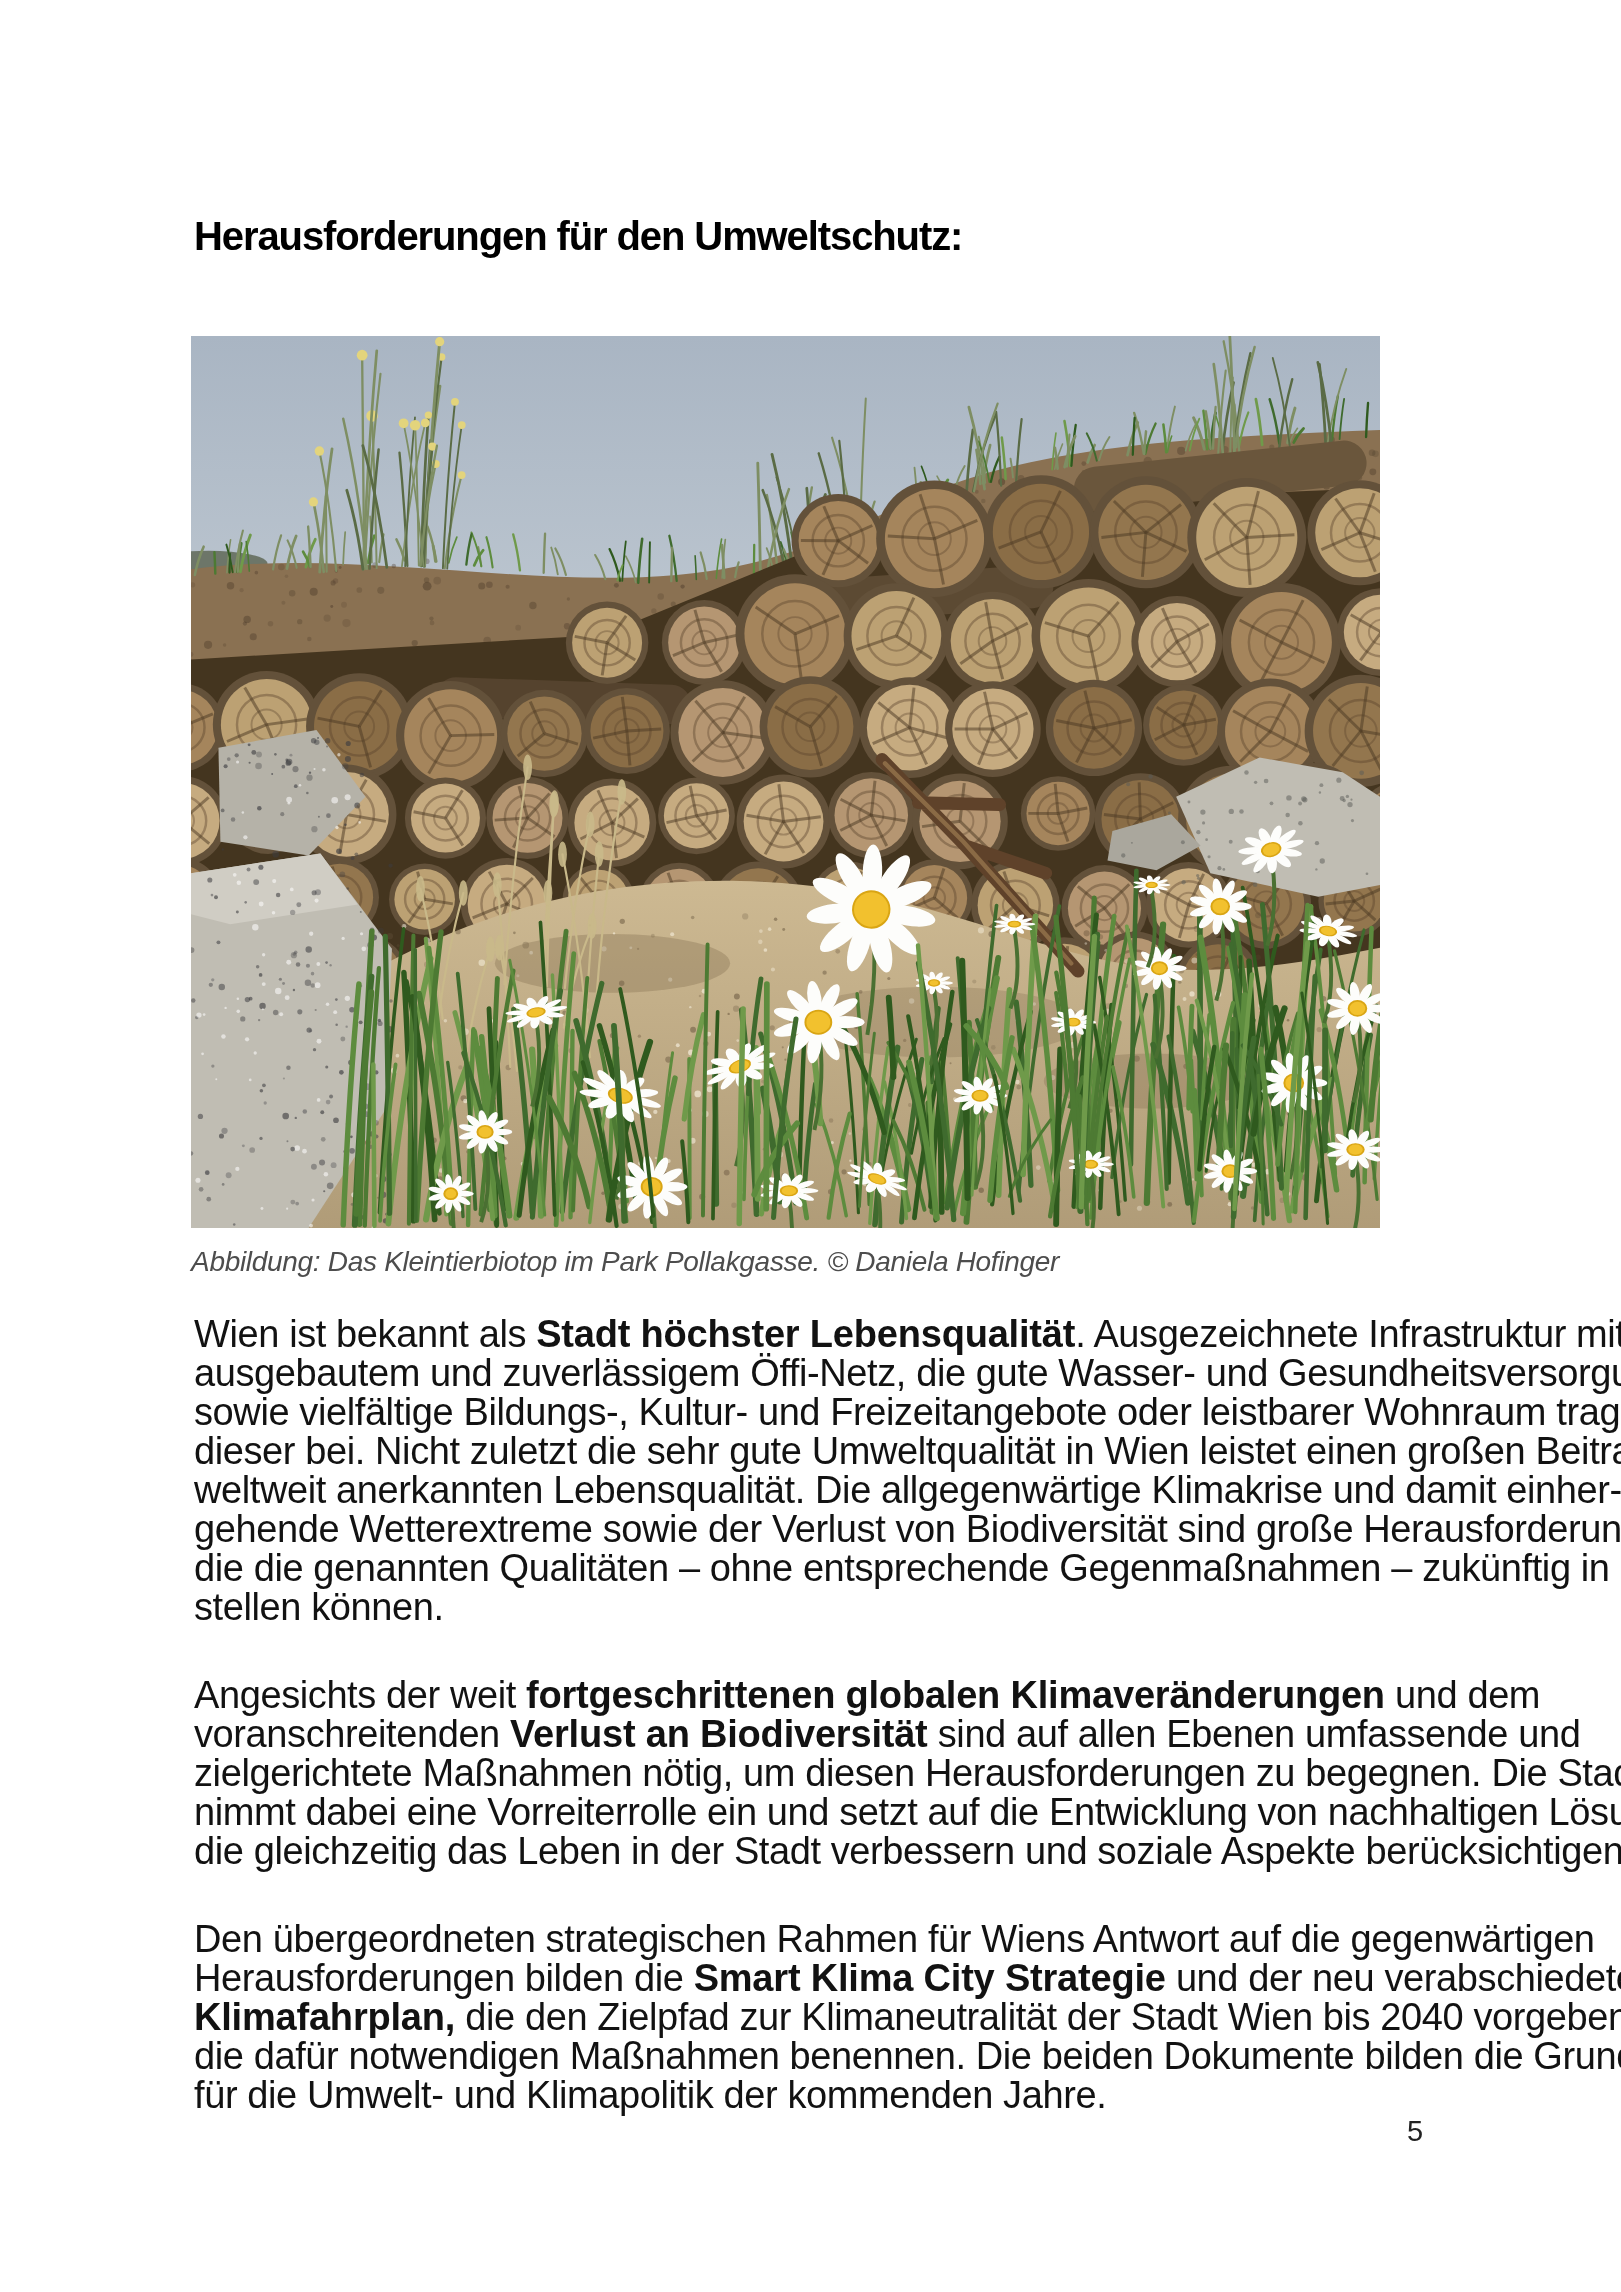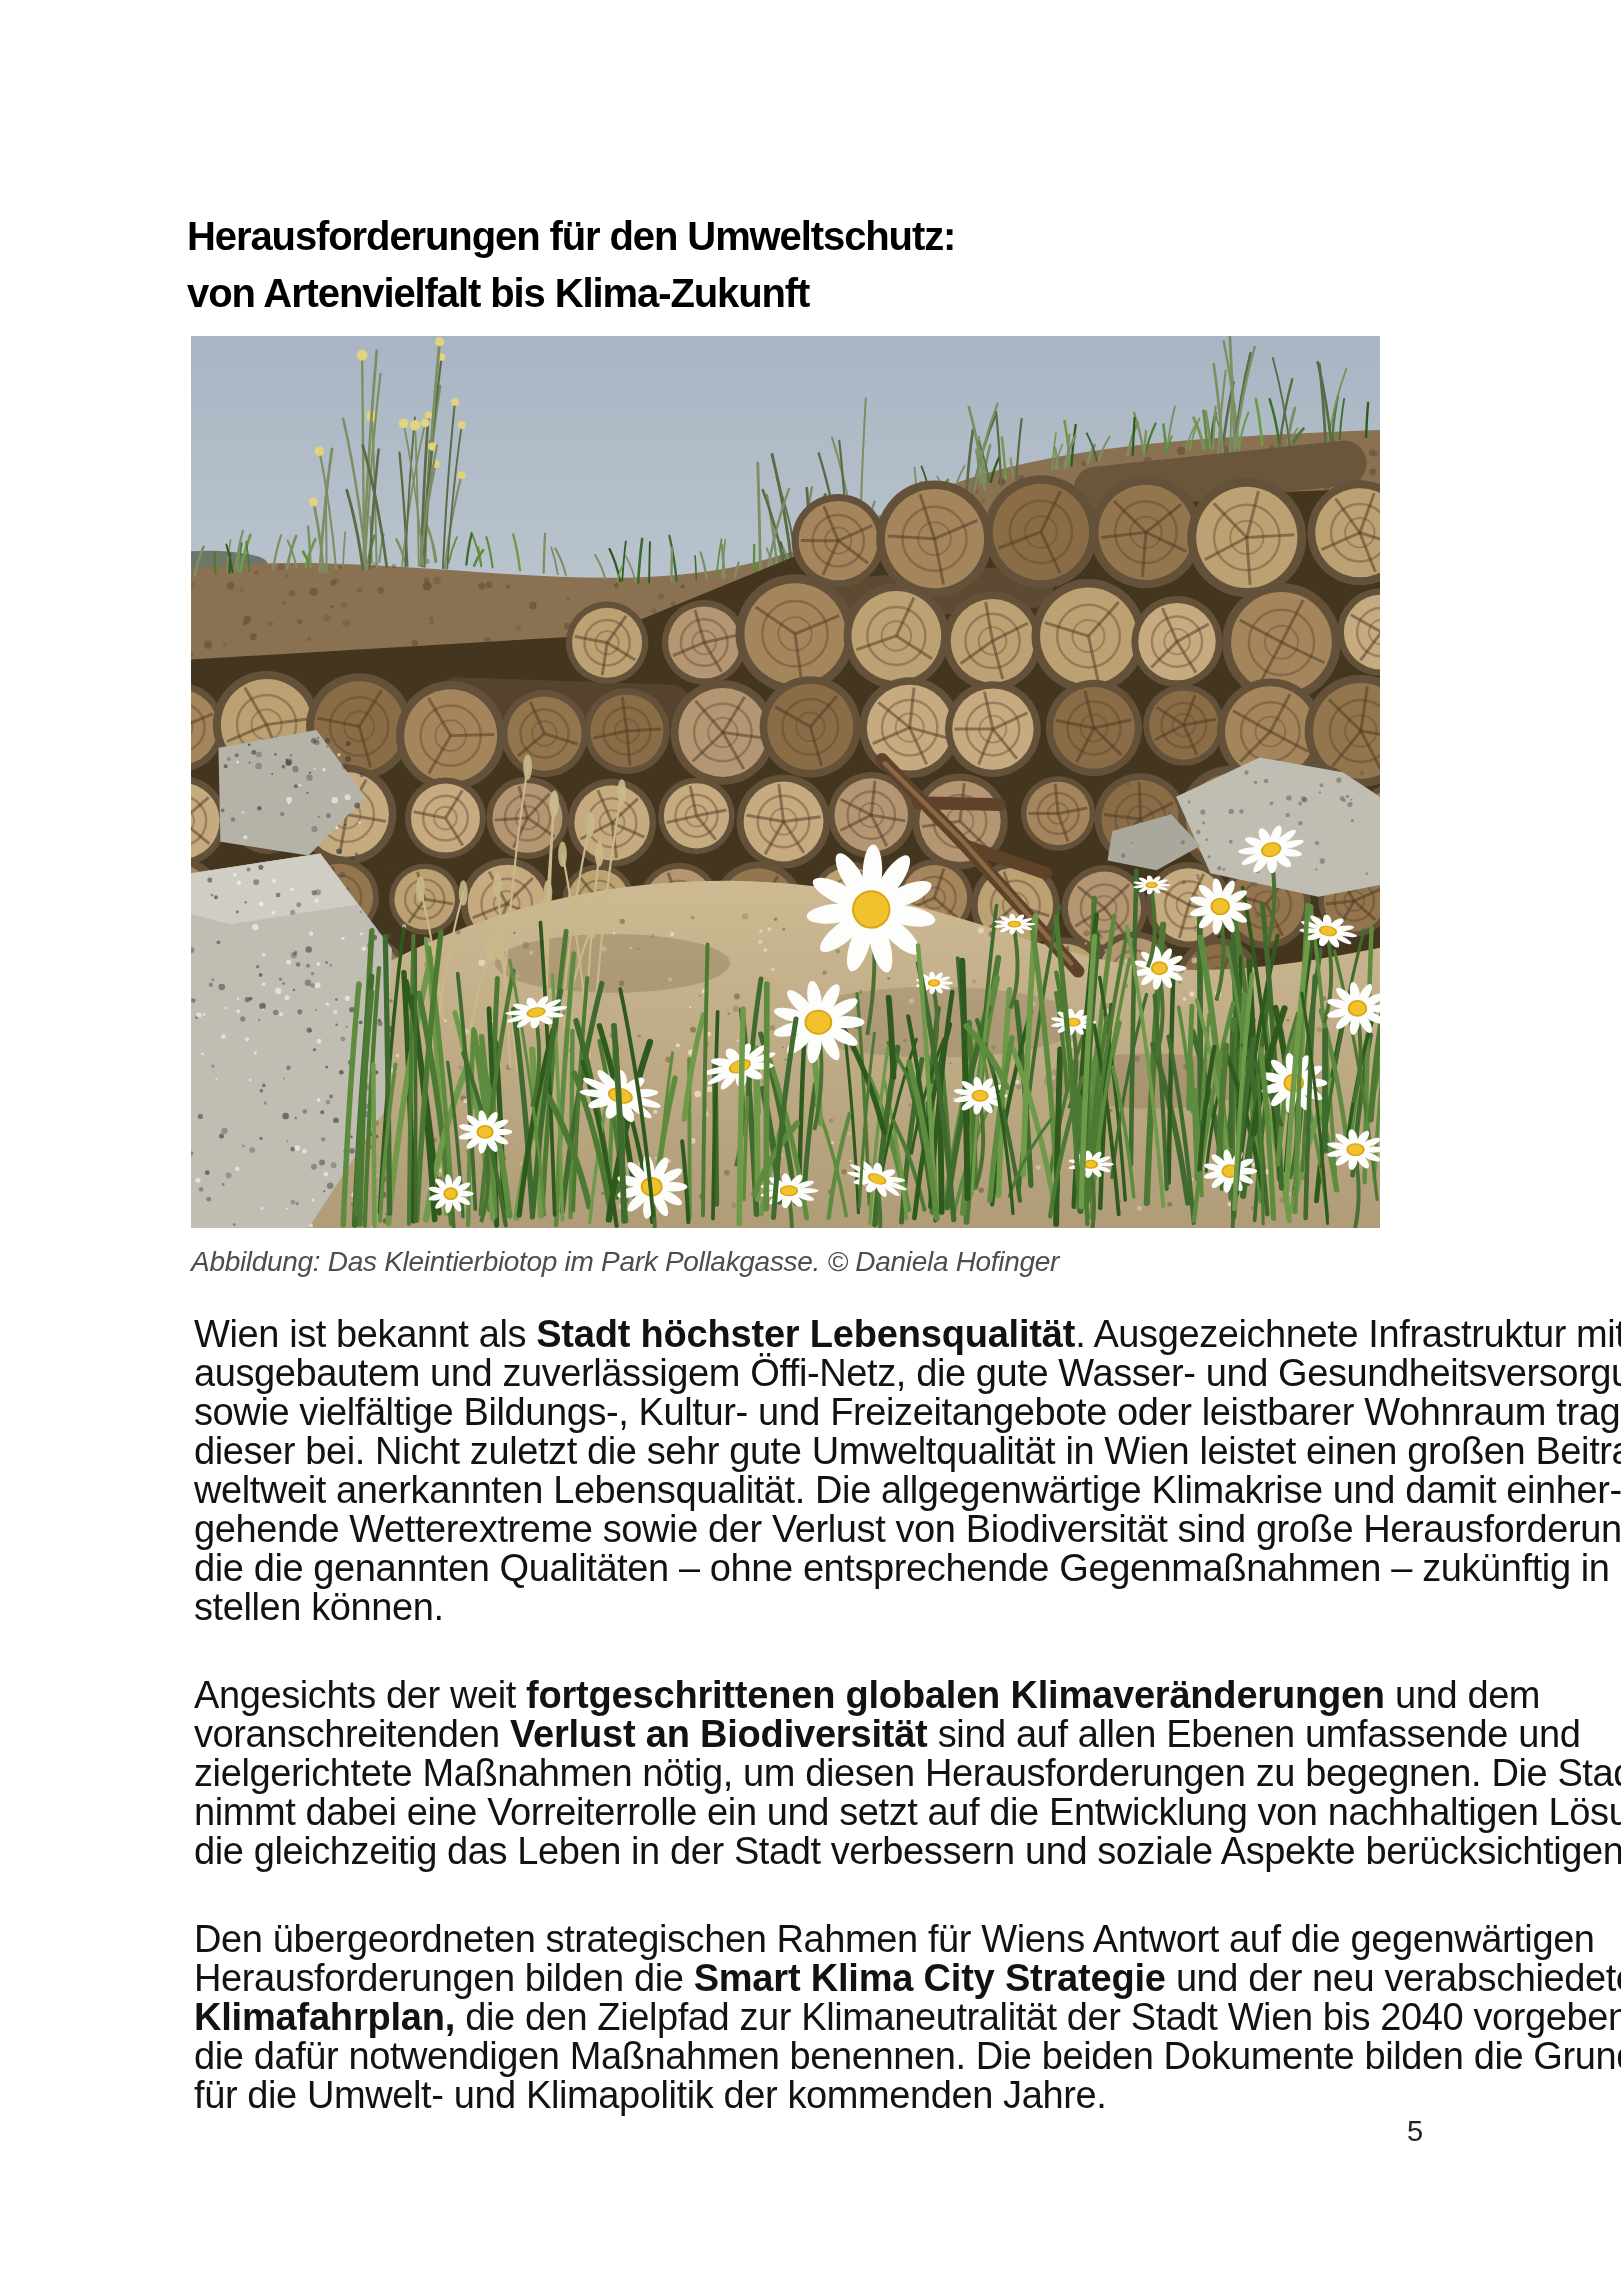--- a/index.html
+++ b/index.html
@@ -3,21 +3,21 @@
 <meta charset="utf-8">
 <style>
   html,body{margin:0;padding:0;}
   body{
     width:1621px;height:2293px;position:relative;background:#ffffff;
     font-family:"Liberation Sans",sans-serif;color:#111;
     overflow:hidden;
   }
   .page{position:absolute;inset:0;}
   h1.title{
-    position:absolute;left:187px;top:208px;margin:0;
+    position:absolute;left:194px;top:208px;margin:0;
     font-size:40px;line-height:57px;font-weight:700;color:#000;
     letter-spacing:-1.1px;
   }
   figure.photo-figure{position:absolute;left:191px;top:336px;width:1194px;margin:0;}
   svg.photo{display:block;width:1189px;height:892px;background:#b9c3cc;}
   figcaption.caption{
     margin-top:17.6px;font-size:28px;font-style:italic;color:#4d4d4d;
     letter-spacing:-0.3px;
   }
   .body-text{
@@ -26,21 +26,21 @@
   }
   .body-text p{margin:0 0 49px 0;white-space:nowrap;}
   .body-text strong{font-weight:700;letter-spacing:-0.2px;}
   .page-number{position:absolute;left:1407px;top:2115px;font-size:29px;color:#222;}
 </style>
 </head>
 <body>
 
 <div class="page">
 
-  <h1 class="title"><span>Herausforderungen für den Umweltschutz:</span><br><span>von Artenvielfalt bis Klima-Zukunft</span></h1>
+  <h1 class="title"><span>Herausforderungen für den Umweltschutz:</span><br></h1>
 
   <figure class="photo-figure">
     <svg class="photo" id="photo" viewBox="0 0 1213 910" preserveAspectRatio="none" aria-hidden="true">
         <defs>
  <linearGradient id="sky" x1="0" y1="0" x2="0" y2="1">
    <stop offset="0" stop-color="#a9b5c3"></stop>
             <stop offset="1" stop-color="#ccd4da"></stop>
  </linearGradient>
  <linearGradient id="sandg" x1="0" y1="0" x2="0" y2="1">
    <stop offset="0" stop-color="#cdb992"></stop>

